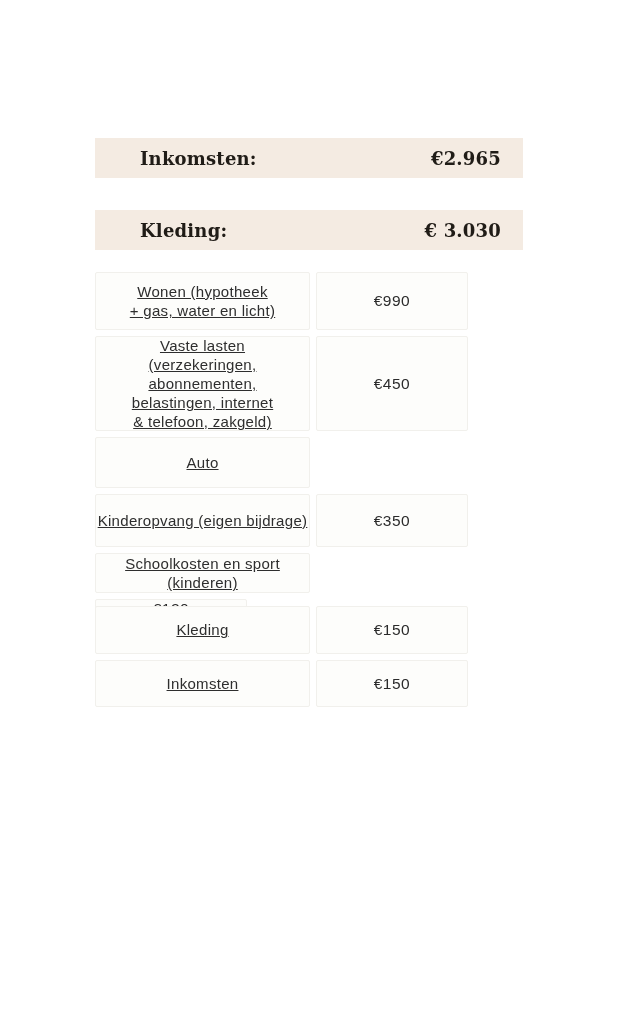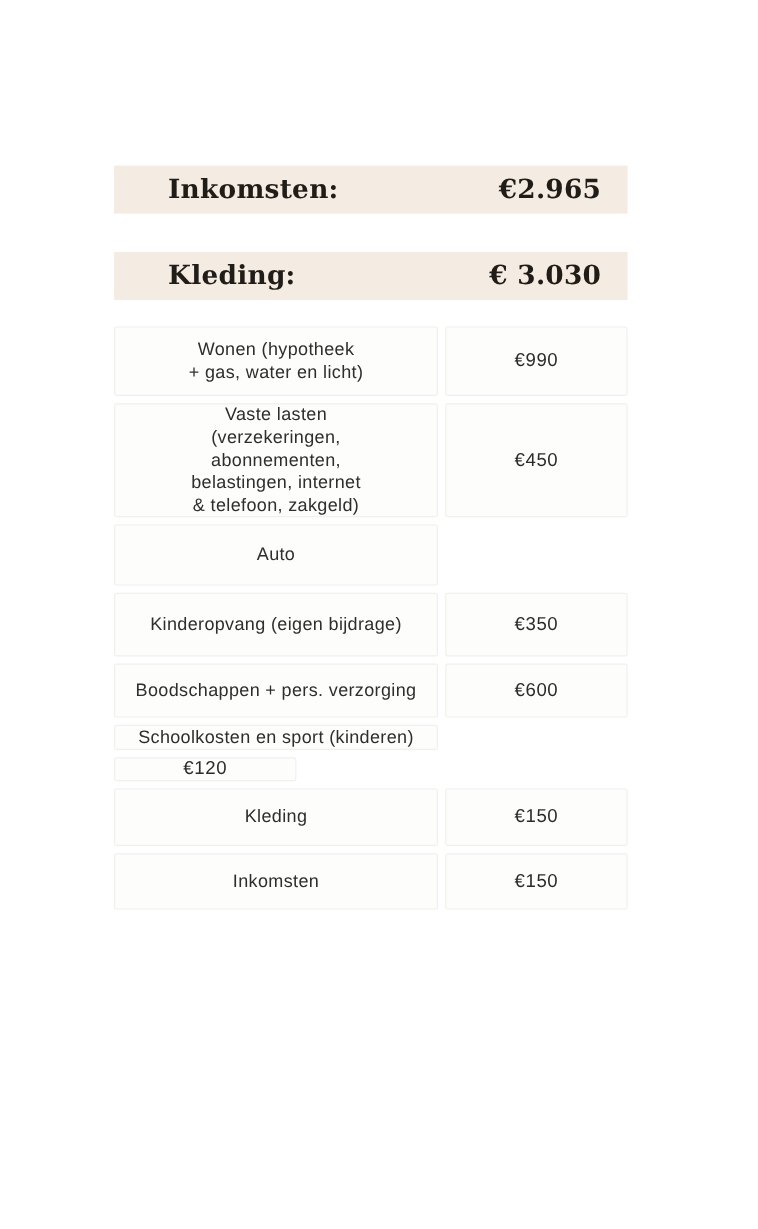--- a/index.html
+++ b/index.html
@@ -23,21 +23,21 @@
     display: flex;
     align-items: center;
     justify-content: space-between;
     padding-left: 45px;
     padding-right: 22px;
   }
   .section-header .title,
   .section-header .total {
     font-family: "DejaVu Serif", "Liberation Serif", serif;
     font-weight: 700;
-    font-size: 22px;
+    font-size: 18px;
     color: #201c17;
     letter-spacing: 0.2px;
   }
   .section-header .total {
     width: 150px;
     text-align: right;
   }
   .rows {
     display: flex;
     flex-direction: column;
@@ -54,21 +54,21 @@
     background: #fdfdfb;
     border: 1px solid #f1f0ec;
     border-radius: 2px;
     display: flex;
     align-items: center;
     justify-content: center;
     text-align: center;
   }
   .income-rows .cell.label  { width: 257px; }
   .income-rows .cell.amount { width: 165px; }
-  .expense-rows .cell.label  { width: 270px; }
+  .expense-rows .cell.label  { width: 215px; text-decoration: underline; }
   .expense-rows .cell.amount { width: 152px; }
   .cell.label {
     font-size: 15px;
     color: #2e2e2e;
     letter-spacing: 0.3px;
     line-height: 1.28;
     white-space: pre-line;
   }
   .cell.amount {
     font-size: 15.5px;
@@ -111,24 +111,20 @@
 
   <div class="row" style="height: 51px;">
     <div class="cell label">Auto</div>
   </div>
 
   <div class="row" style="height: 53px;">
     <div class="cell label">Kinderopvang (eigen bijdrage)</div>
     <div class="cell amount">€350</div>
   </div>
 
-  <div class="row" style="height: 45px;">
-    <div class="cell label">Boodschappen + pers. verzorging</div>
-    <div class="cell amount">€600</div>
-  </div>
 
   <div class="row" style="height: 47px; flex-direction: column;">
     <div class="cell label">Schoolkosten en sport (kinderen)</div>
     <div class="cell amount">€120</div>
   </div>
 
   <div class="row" style="height: 48px;">
     <div class="cell label">Kleding</div>
     <div class="cell amount">€150</div>
   </div>

